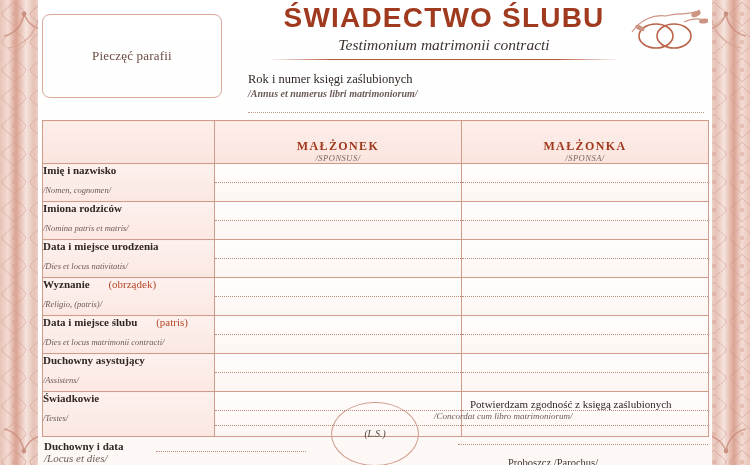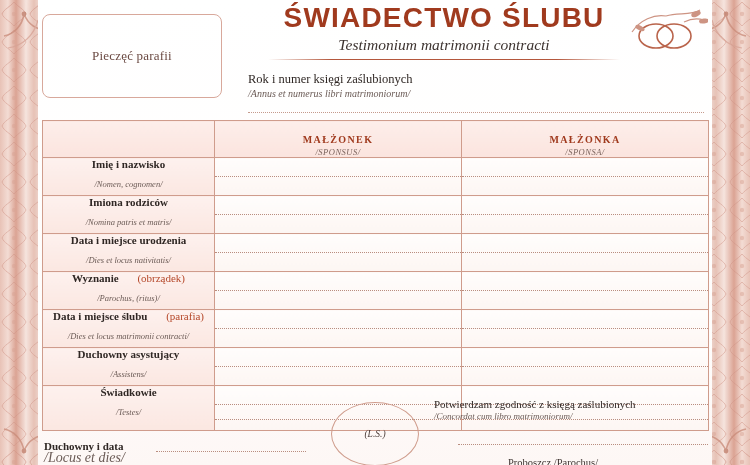--- a/index.html
+++ b/index.html
@@ -142,20 +142,21 @@
   .book-main {
     font-size: 12.5px;
     color: #2f2724;
     font-weight: normal;
   }
   .book-latin {
     font-size: 10px;
     font-style: italic;
     color: #6b5b56;
     margin-top: 1px;
+    font-weight: bold;
   }
   .book-rule {
     position: absolute;
     left: 210px;
     top: 112px;
     width: 456px;
     border-bottom: 1px dotted #c59a8c;
   }
 
   
@@ -174,39 +175,38 @@
   }
   col.c-label { width: 172px; }
   col.c-h     { width: 247px; }
 
   .hdr td {
     height: 28px;
     text-align: center;
     background: linear-gradient(180deg,#fdeeea 0%, #fbe4de 100%);
   }
   .hdr .hdr-name {
-    font-size: 10px;
+    font-size: 12px;
     font-weight: bold;
     letter-spacing: 1.4px;
     color: #a03a1e;
     line-height: 14px;
-    padding-top: 12px;
+    padding-top: 18px;
   }
   .hdr .hdr-latin {
     font-size: 8.5px;
     font-style: italic;
     color: #7a635c;
     letter-spacing: .5px;
     line-height: 10px;
   }
 
   .row-label {
     padding: 4px 6px 3px 8px;
     background: linear-gradient(180deg,#fdf1ee 0%, #fbe7e1 100%);
-    text-align: center;
   }
   .lbl-main {
     font-size: 11px;
     font-weight: bold;
     color: #2f2724;
     line-height: 13px;
     white-space: nowrap;
   }
   .lbl-main .paren {
     font-weight: normal;
@@ -266,40 +266,41 @@
     position: absolute;
     left: 396px;
     top: 2px;
     width: 278px;
     text-align: left;
   }
   .confirm-main {
     font-size: 11px;
     color: #2f2724;
     line-height: 13px;
+    margin-left: 36px;
   }
   .confirm-latin {
     font-size: 9px;
     font-style: italic;
     color: #6b5b56;
     line-height: 11px;
   }
   .place-date {
     position: absolute;
     left: 6px;
     top: 44px;
   }
   .pd-main {
     font-size: 11px;
     font-weight: bold;
     color: #2f2724;
     line-height: 13px;
   }
   .pd-latin {
-    font-size: 14px;
+    font-size: 11px;
     font-style: italic;
     color: #6b5b56;
     line-height: 10px;
   }
   .place-date-rule {
     position: absolute;
     left: 118px;
     top: 55px;
     width: 150px;
     border-bottom: 1px dotted #b98d7f;
@@ -457,33 +458,33 @@
               <div class="dots"></div>
             </td>
           <td class="fill-cell">
               <div class="dots"></div>
             </td>
         </tr>
 
         <tr class="r-tall">
           <td class="row-label">
             <div class="lbl-main"><span>Wyznanie </span><span class="paren">(obrządek)</span></div>
-            <div class="lbl-latin">/Parochus, (ritus)/</div>
+            <div class="lbl-latin">/Religio, (patris)/</div>
           </td>
           <td class="fill-cell">
               <div class="dots"></div>
             </td>
           <td class="fill-cell">
               <div class="dots"></div>
             </td>
         </tr>
 
         <tr class="r-tall">
           <td class="row-label">
-            <div class="lbl-main"><span>Data i miejsce ślubu </span><span class="paren">(parafia)</span></div>
+            <div class="lbl-main"><span>Data i miejsce ślubu </span><span class="paren">(patris)</span></div>
             <div class="lbl-latin">/Dies et locus matrimonii contracti/</div>
           </td>
           <td class="fill-cell">
               <div class="dots"></div>
             </td>
           <td class="fill-cell">
               <div class="dots"></div>
             </td>
         </tr>
 

